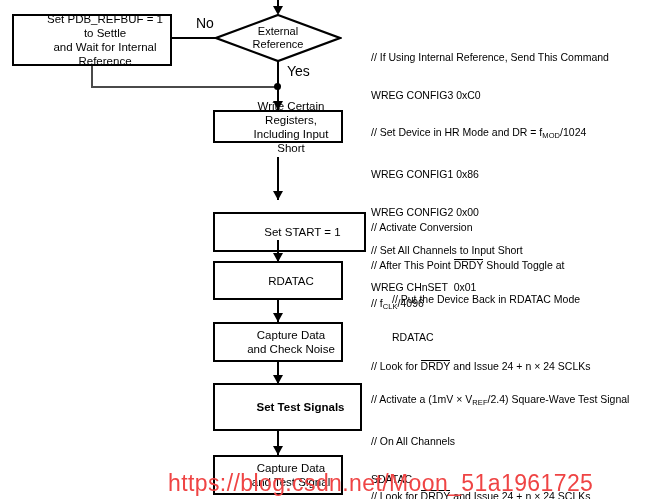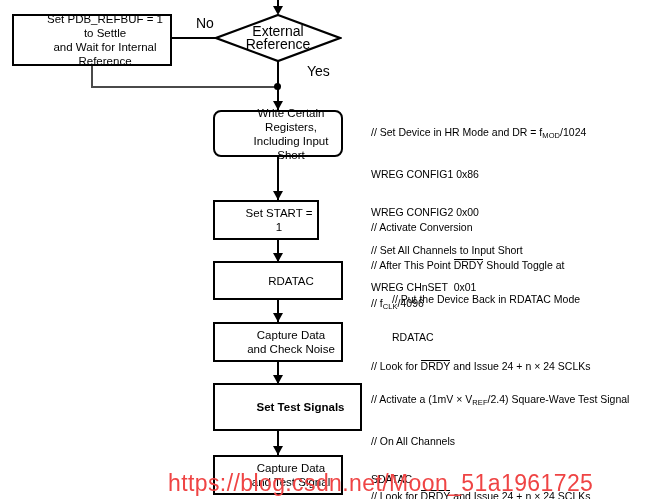--- a/index.html
+++ b/index.html
@@ -41,21 +41,21 @@
   .diamond-wrap svg { display: block; }
   .diamond-text {
     position: absolute;
     left: 0; top: 0;
     width: 100%; height: 100%;
     display: flex;
     flex-direction: column;
     align-items: center;
     justify-content: center;
     text-align: center;
-    font-size: 14px;
+    font-size: 11px;
     line-height: 13.5px;
     color: #000000;
     pointer-events: none;
   }
 
   
   .vline, .hline {
     position: absolute;
     background: #000000;
   }
@@ -143,41 +143,41 @@
     </div>
   </div>
 
   <div class="vline" style="left:277px; top:0px; height:10px;"></div>
   <div class="arrow" style="left:273px; top:6px;"></div>
 
   <div class="hline" style="left:172px; top:37px; width:44px;"></div>
   <div class="edge-label" style="left:196px; top:15px;">No</div>
 
   <div class="vline" style="left:277px; top:61px; height:26px;"></div>
-  <div class="edge-label" style="left:287px; top:63px;margin-left:20px;">Yes</div>
+  <div class="edge-label" style="left:287px; top:63px;">Yes</div>
 
   <div class="vline thin" style="left:91px; top:66px; height:22px;"></div>
   <div class="hline thin" style="left:91px; top:86px; width:188px;"></div>
 
   <div class="dot" style="left:274px; top:83px;"></div>
 
   <div class="vline" style="left:277px; top:87px; height:23px;"></div>
   <div class="arrow" style="left:273px; top:101px;"></div>
 
-  <div class="node" style="left:213px; top:110px; width:130px; height:47px;border-radius:8px;">
+  <div class="node" style="left:213px; top:110px; width:130px; height:33px;">
     <div>
       <span class="lbl">Write Certain Registers,</span>
       <span class="lbl">Including Input Short</span>
     </div>
   </div>
 
   <div class="vline" style="left:277px; top:157px; height:43px;"></div>
   <div class="arrow" style="left:273px; top:191px;"></div>
 
-  <div class="node" style="left:213px; top:200px; width:106px; height:40px;">
+  <div class="node" style="left:213px; top:212px; width:153px; height:40px;">
     <div>
       <span class="lbl">Set START = 1</span>
     </div>
   </div>
 
   <div class="vline" style="left:277px; top:240px; height:22px;"></div>
   <div class="arrow" style="left:273px; top:253px;"></div>
 
   <div class="node" style="left:213px; top:261px; width:130px; height:39px;">
     <div>
@@ -208,20 +208,22 @@
   <div class="arrow" style="left:273px; top:446px;"></div>
 
   <div class="node" style="left:213px; top:455px; width:130px; height:40px;">
     <div>
       <span class="lbl">Capture Data</span>
       <span class="lbl">and Test Signal</span>
     </div>
   </div>
 
   <div class="comment" style="left:371px; top:26px;">
+    <span class="line">// If Using Internal Reference, Send This Command</span>
+    <span class="line">WREG CONFIG3 0xC0</span>
   </div>
 
   <div class="comment" style="left:371px; top:101px;">
     <span class="line">// Set Device in HR Mode and DR = f<sub>MOD</sub>/1024</span>
     <span class="line">WREG CONFIG1 0x86</span>
     <span class="line">WREG CONFIG2 0x00</span>
     <span class="line">// Set All Channels to Input Short</span>
     <span class="line">WREG CHnSET  0x01</span>
   </div>
 

